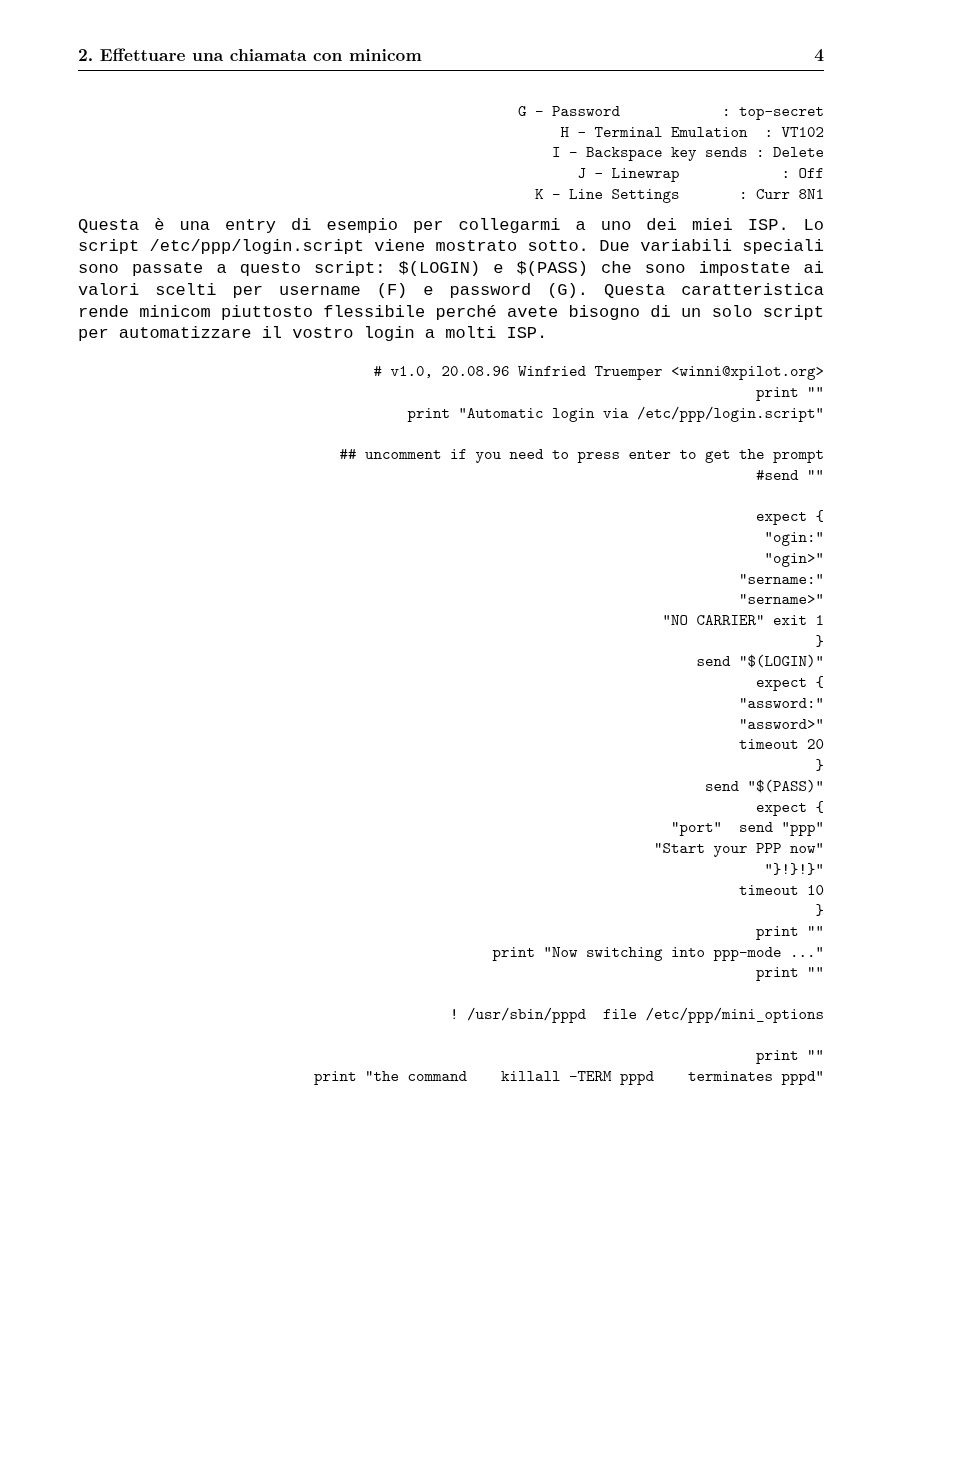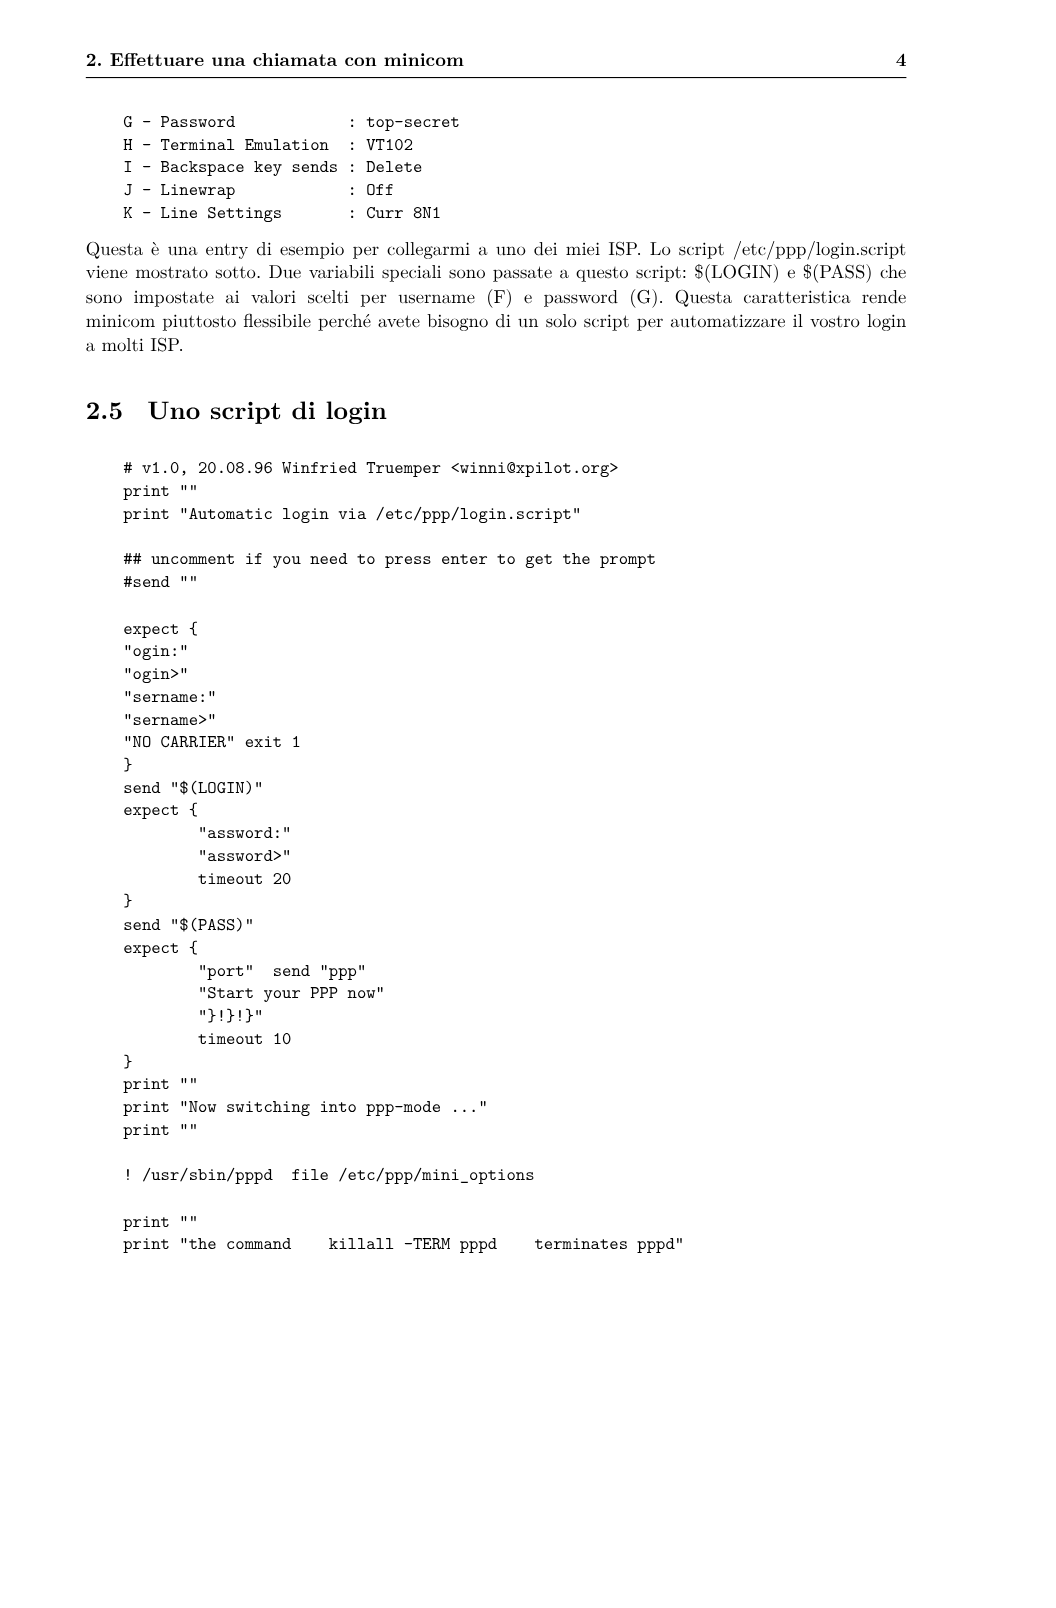--- a/index.html
+++ b/index.html
@@ -36,32 +36,34 @@
     white-space: pre;
     line-height: 1.28;
   }
   .body-text {
     font-size: 17px;
     line-height: 1.28;
     text-align: justify;
     margin: 10px 0 0 0;
   }
   .body-text.first {
+    font-family: Liberation Mono, monospace;
   }
   .sec-heading {
     font-weight: bold;
     font-size: 23px;
     margin-top: 32px;
     margin-bottom: 12px;
   }
   .sec-heading .num {
     margin-right: 22px;
   }
   .code-block {
-    margin-top: 28px;
+    margin-top: 16px;
+    text-align: right;
   }
 </style>
 </head>
 <body>
 
 <div class="page">
 
   <div class="header-row">
     <span>2. Effettuare una chiamata con minicom</span>
     <span>4</span>
@@ -69,23 +71,20 @@
   <hr class="header-rule">
 
   <div class="mono code-block">    G - Password            : top-secret
     H - Terminal Emulation  : VT102
     I - Backspace key sends : Delete
     J - Linewrap            : Off
     K - Line Settings       : Curr 8N1</div>
 
   <p class="body-text first">Questa è una entry di esempio per collegarmi a uno dei miei ISP. Lo script /etc/ppp/login.script viene mostrato sotto. Due variabili speciali sono passate a questo script: $(LOGIN) e $(PASS) che sono impostate ai valori scelti per username (F) e password (G). Questa caratteristica rende minicom piuttosto flessibile perché avete bisogno di un solo script per automatizzare il vostro login a molti ISP.</p>
 
-  <div class="sec-heading">
-    <span class="num">2.5</span><span>Uno script di login</span>
-  </div>
 
 
 
   <div class="mono code-block">    # v1.0, 20.08.96 Winfried Truemper &lt;winni@xpilot.org&gt;
     print ""
     print "Automatic login via /etc/ppp/login.script"
 
     ## uncomment if you need to press enter to get the prompt
     #send ""
 

